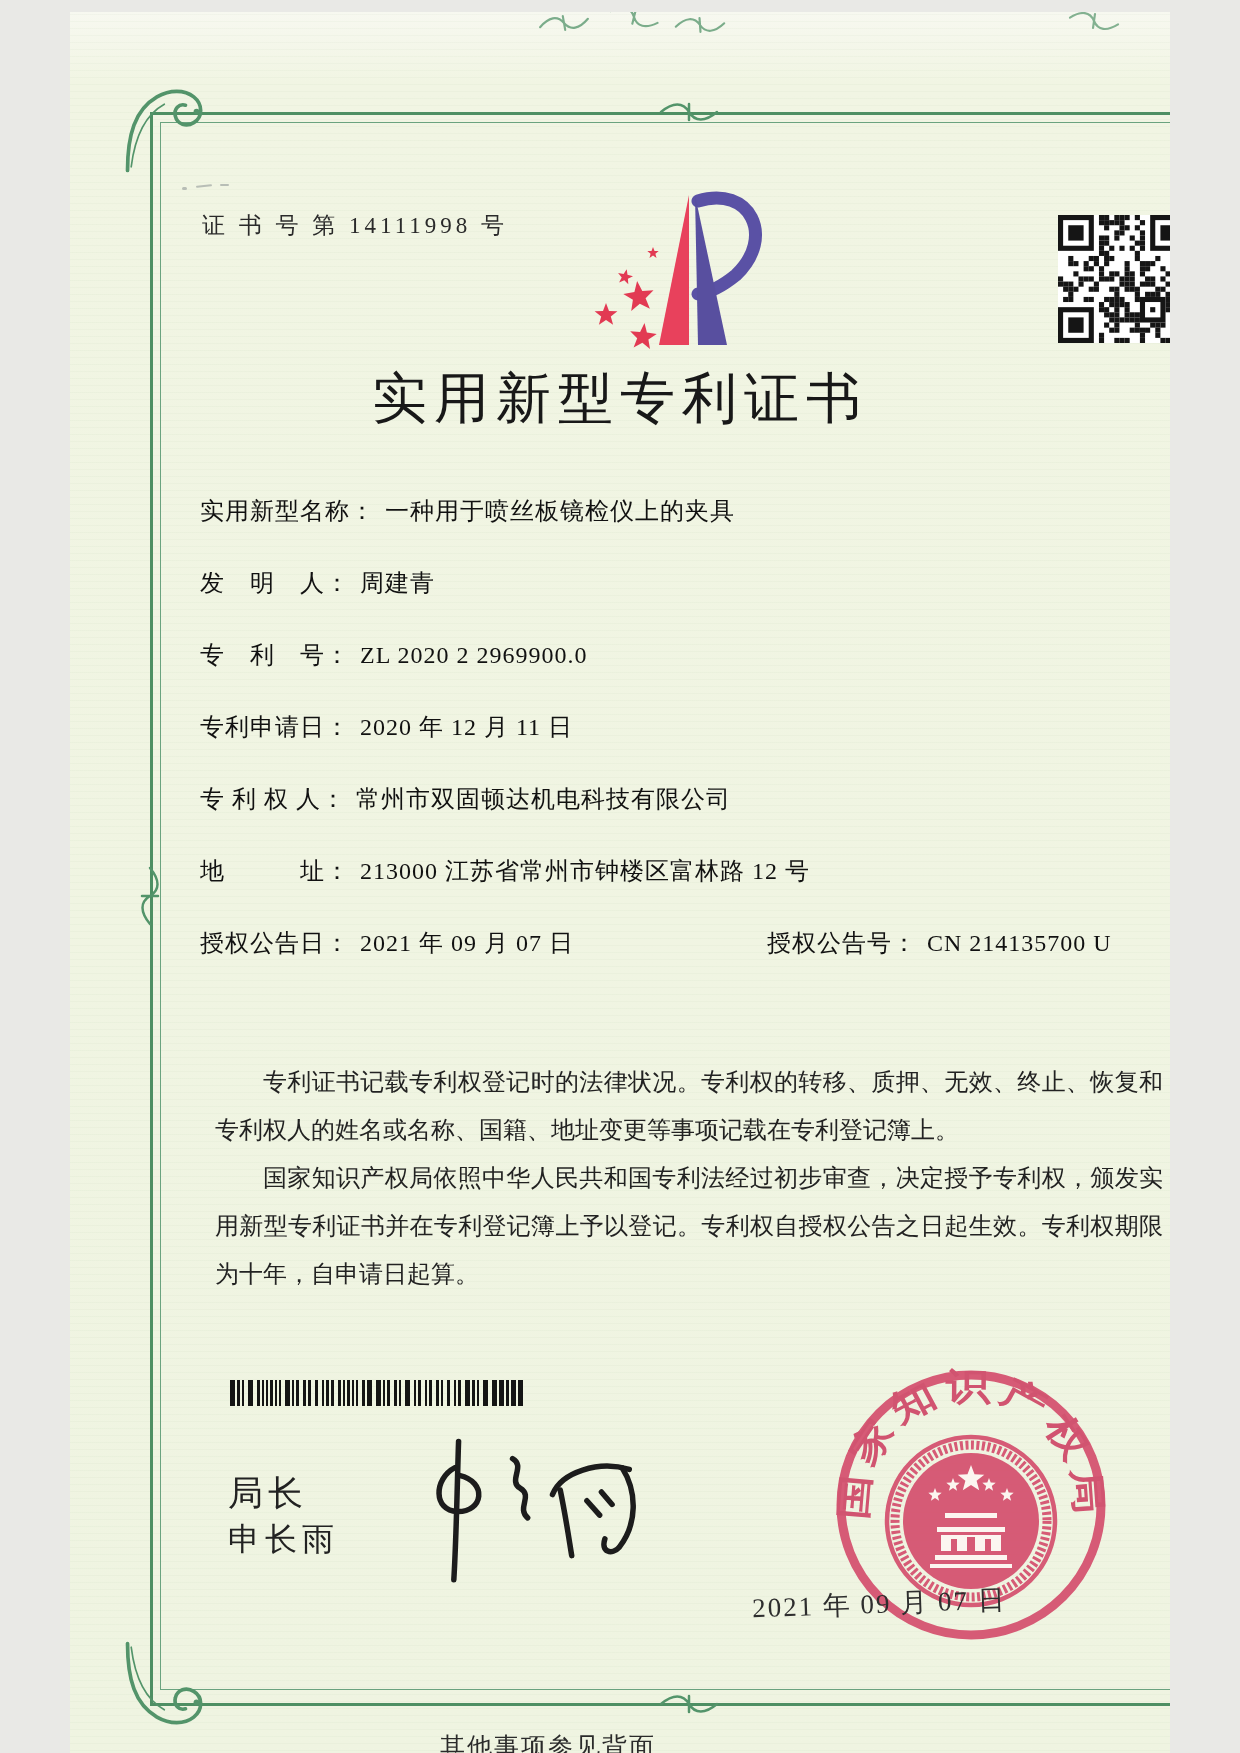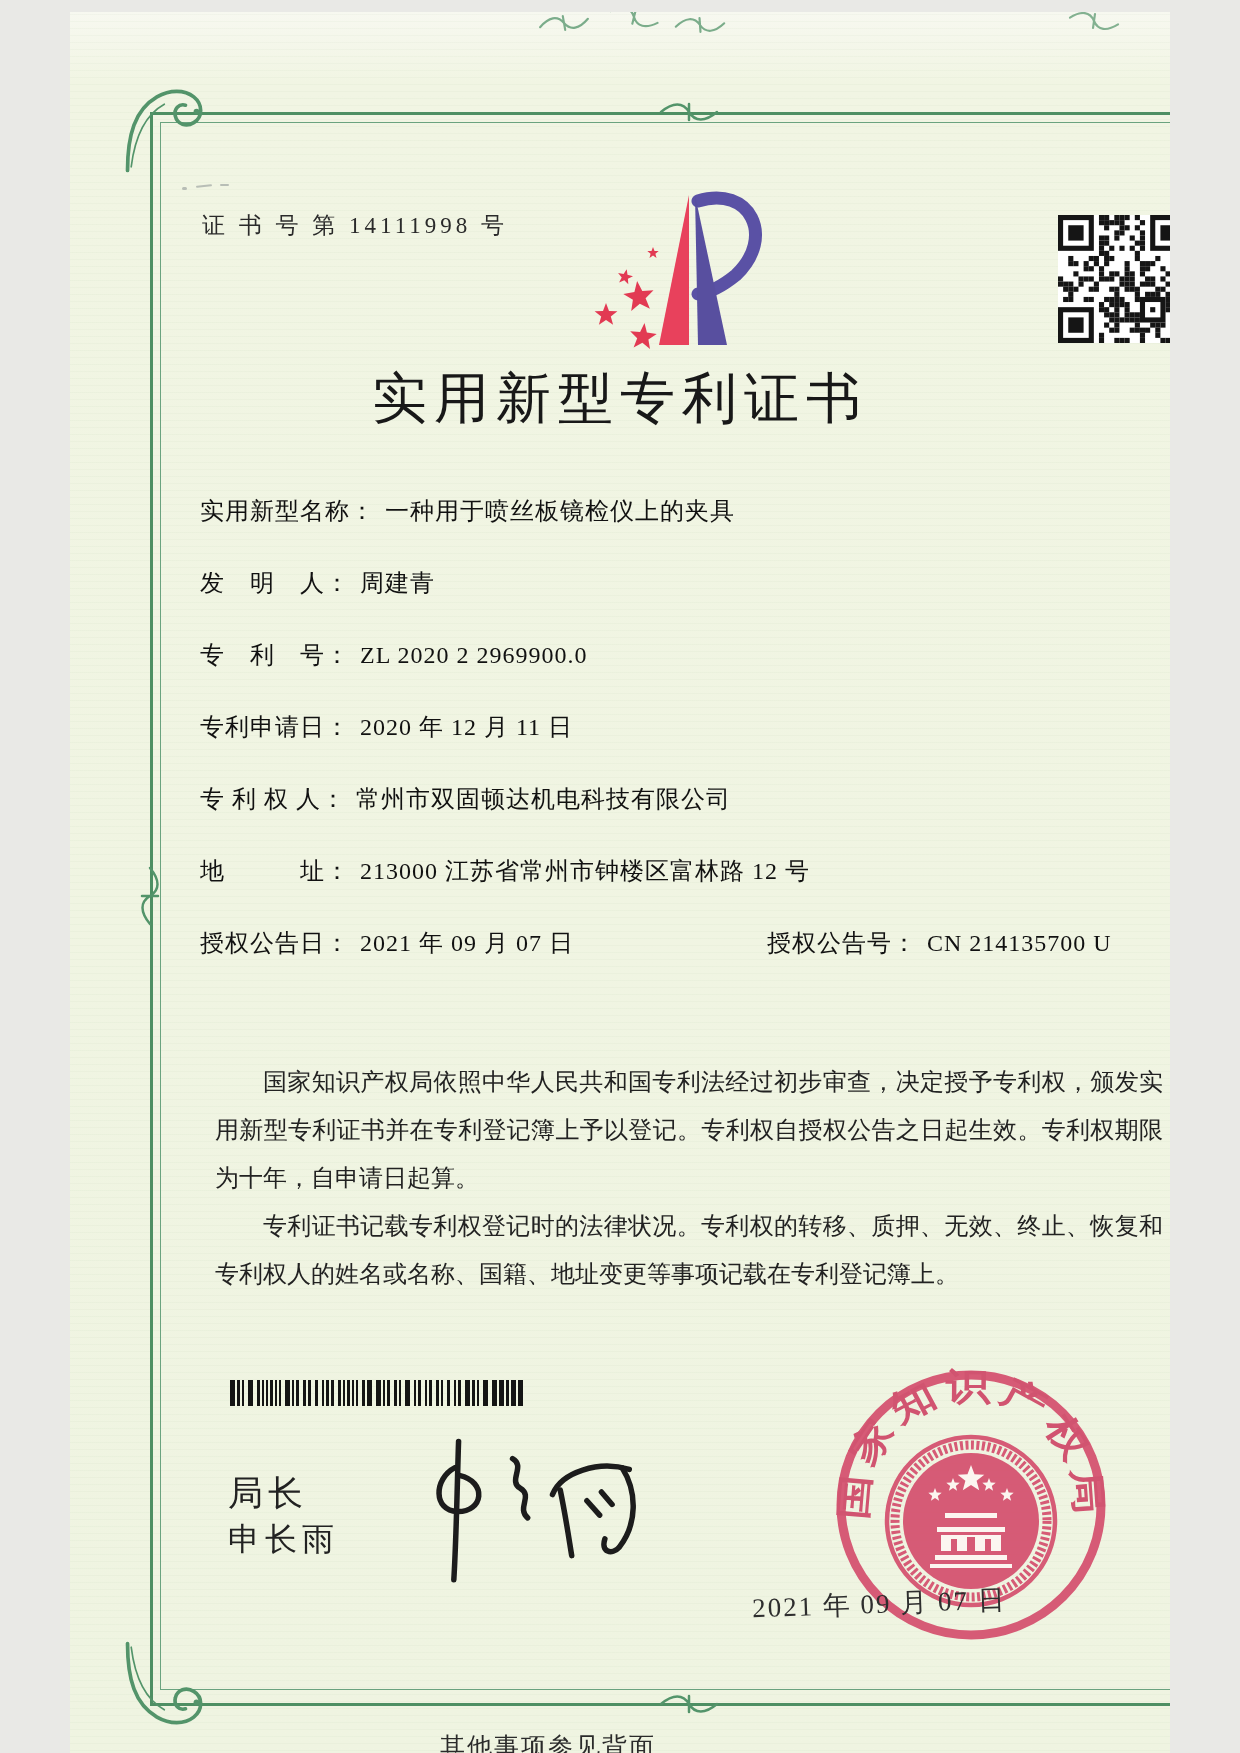--- a/index.html
+++ b/index.html
@@ -341,22 +341,22 @@
   </div>
   <div class="field-row" style="top:843px">
     <span class="lbl">地　　　址：</span><span>213000 江苏省常州市钟楼区富林路 12 号</span>
   </div>
   <div class="field-row" style="top:915px">
     <span><span class="lbl">授权公告日：</span><span>2021 年 09 月 07 日</span></span>
     <span class="grant-right"><span class="lbl">授权公告号：</span><span>CN 214135700 U</span></span>
   </div>
 
   <div class="body-text">
+    <p>专利证书记载专利权登记时的法律状况。专利权的转移、质押、无效、终止、恢复和专利权人的姓名或名称、国籍、地址变更等事项记载在专利登记簿上。</p>
     <p>国家知识产权局依照中华人民共和国专利法经过初步审查，决定授予专利权，颁发实用新型专利证书并在专利登记簿上予以登记。专利权自授权公告之日起生效。专利权期限为十年，自申请日起算。</p>
-    <p>专利证书记载专利权登记时的法律状况。专利权的转移、质押、无效、终止、恢复和专利权人的姓名或名称、国籍、地址变更等事项记载在专利登记簿上。</p>
   </div>
 
   <svg class="barcode" id="barcode-svg" width="298" height="26" viewBox="0 0 298 26">
       <rect x="2" y="0" width="5" height="26" fill="#141414"></rect>
       <rect x="9" y="0" width="3" height="26" fill="#141414"></rect>
       <rect x="14" y="0" width="2" height="26" fill="#141414"></rect>
       <rect x="20" y="0" width="5" height="26" fill="#141414"></rect>
       <rect x="29" y="0" width="3" height="26" fill="#141414"></rect>
       <rect x="34" y="0" width="2" height="26" fill="#141414"></rect>
       <rect x="38" y="0" width="2" height="26" fill="#141414"></rect>

